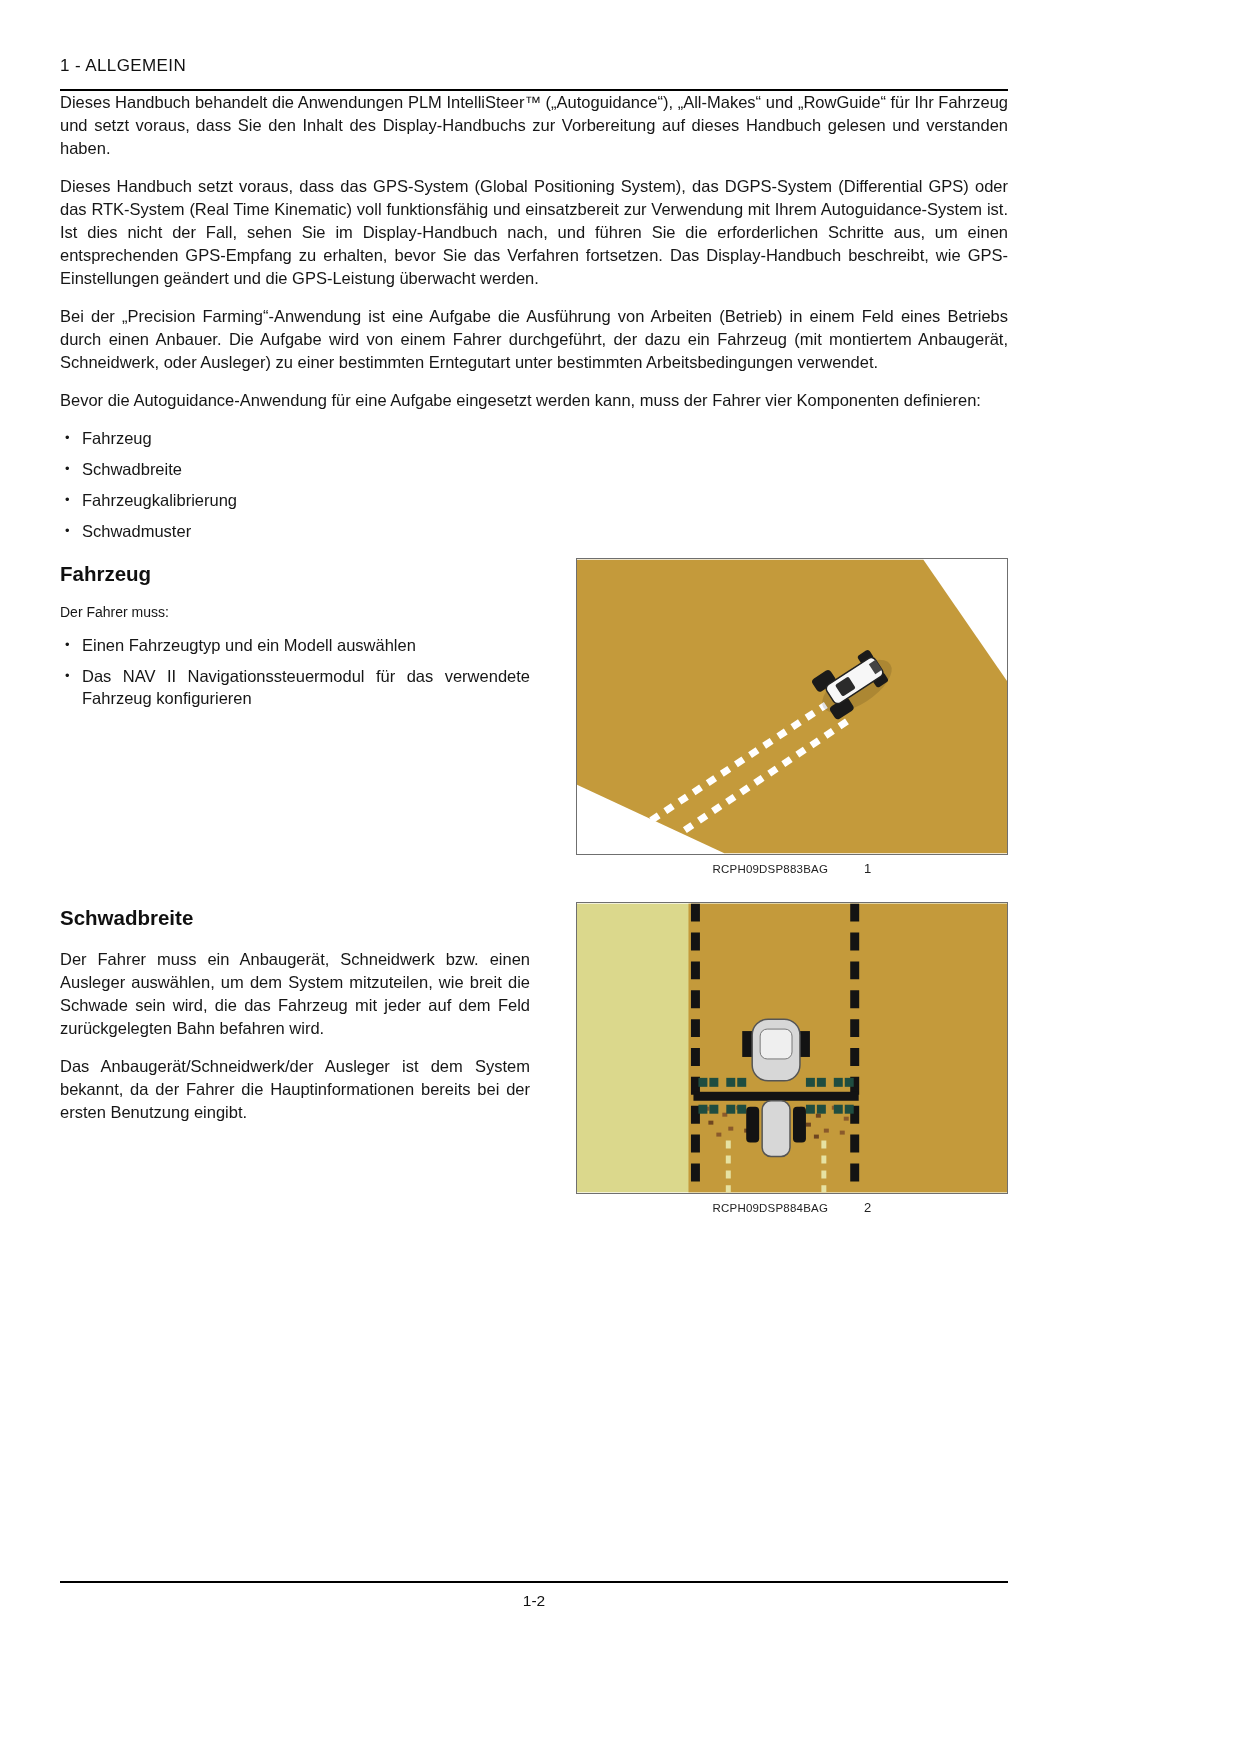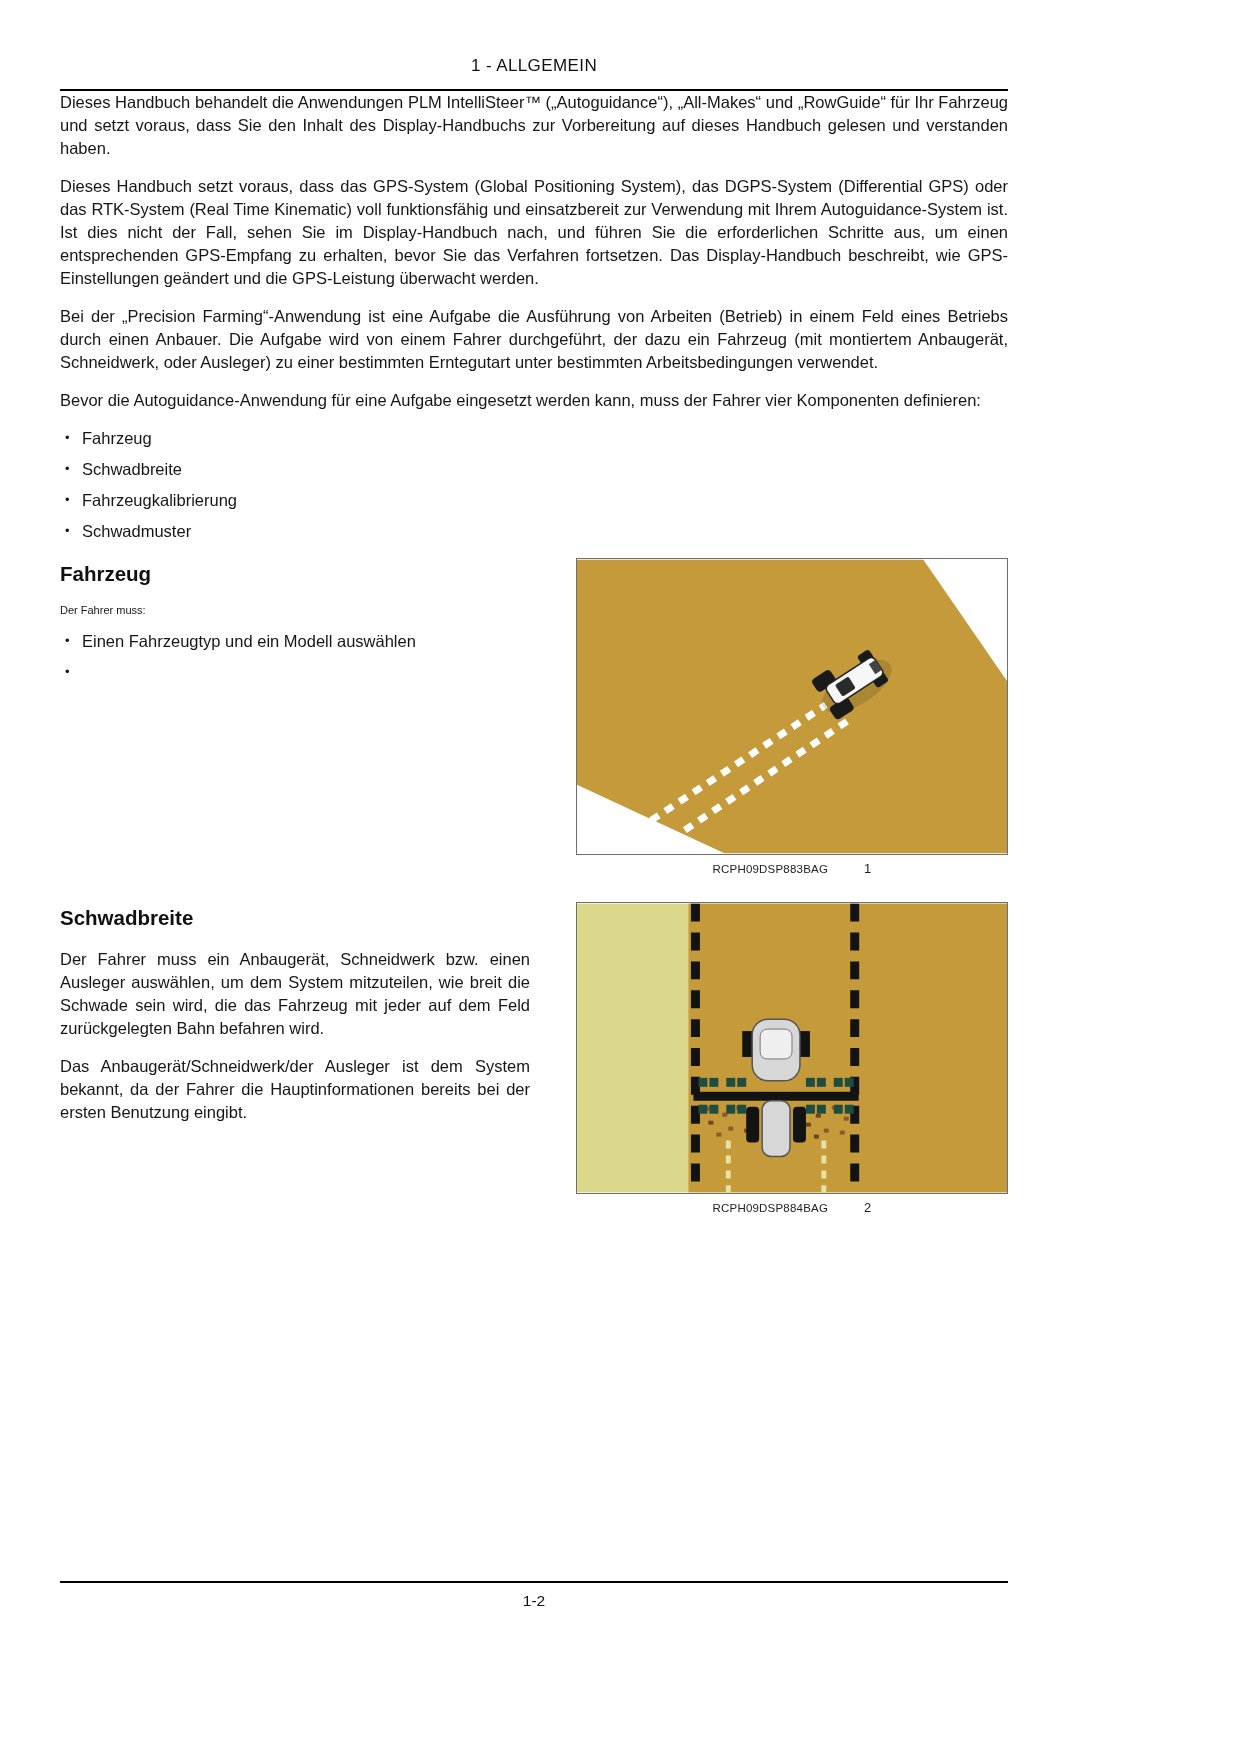--- a/index.html
+++ b/index.html
@@ -9,40 +9,40 @@
     width: 1241px;
     height: 1754px;
     background: #ffffff;
     font-family: "Liberation Sans", sans-serif;
     color: #161616;
     overflow: hidden;
   }
   .content { position: absolute; left: 60px; top: 0; width: 948px; }
 
   .page-header { padding-top: 56px; }
-  .header-text { text-align: center; font-size: 17px; letter-spacing: 0.4px; color: #111; }
+  .header-text { text-align: left; font-size: 17px; letter-spacing: 0.4px; color: #111; }
   .rule { border: none; border-top: 2px solid #000; margin: 13px 0 0 0; height: 0; }
 
   h1.page-title { font-size: 30px; font-weight: 400; margin: 26px 0 20px 0; color: #1c1c1c; letter-spacing: 0.2px; }
 
   p.body { font-size: 16.5px; line-height: 23px; text-align: justify; margin: 0 0 15px 0; }
   p.body .b { font-weight: 400; }
 
   ul.bullets { list-style: none; margin: 2px 0 16px 0; padding: 0; }
   ul.bullets li { position: relative; padding-left: 22px; margin-bottom: 9px; font-size: 16.5px; line-height: 22px; }
   ul.bullets li .dot { position: absolute; left: 5px; top: 0; font-size: 13px; }
   ul.bullets.justified li { text-align: justify; }
 
   .section-row { display: flex; gap: 46px; align-items: flex-start; }
   .section-row.second { margin-top: 26px; }
   .col-left { width: 470px; flex: none; }
   .col-right { width: 432px; flex: none; }
 
   h2.section-heading { font-size: 20.5px; font-weight: 700; margin: 4px 0 18px 0; color: #101010; }
-  .col-left p.lead { font-size: 11px; margin: 0 0 14px 0; }
+  .col-left p.lead { font-size: 14px; margin: 0 0 14px 0; }
 
   .figure-frame { width: 432px; border: 1px solid #6f6f6f; background: #fff; }
   .figure-frame svg { display: block; }
   .figure-caption {
     display: flex; justify-content: center; align-items: baseline;
     gap: 36px; margin-top: 6px; font-size: 11.5px; color: #222; letter-spacing: 0.2px;
   }
   .figure-caption .cap-num { font-size: 13px; }
 
   .page-footer { position: absolute; left: 60px; top: 1568px; width: 948px; }
@@ -74,21 +74,21 @@
       <li><span class="dot">•</span><span>Fahrzeugkalibrierung</span></li>
       <li><span class="dot">•</span><span>Schwadmuster</span></li>
     </ul>
 
     <div class="section-row">
       <div class="col-left">
         <h2 class="section-heading">Fahrzeug</h2>
         <p class="lead">Der Fahrer muss:</p>
         <ul class="bullets justified">
           <li><span class="dot">•</span><span>Einen Fahrzeugtyp und ein Modell auswählen</span></li>
-          <li><span class="dot">•</span></li>
+          <li><span class="dot">•</span><span><span>Das </span><span class="b">NAV II</span><span> Navigationssteuermodul für das verwendete Fahrzeug konfigurieren</span></span></li>
         </ul>
       </div>
       <div class="col-right">
         <div class="figure-frame">
           <svg viewBox="0 0 432 295" width="430" height="295">
             <rect x="0" y="0" width="432" height="295" fill="#ffffff"></rect>
             <polygon points="0,0 348,0 432,122 432,295 148,295 0,226" fill="#c49a3b"></polygon>
             <g stroke="#ffffff" stroke-width="7" stroke-dasharray="9 8">
               <line x1="32" y1="290" x2="250" y2="146"></line>
               <line x1="66" y1="300" x2="272" y2="162"></line>

